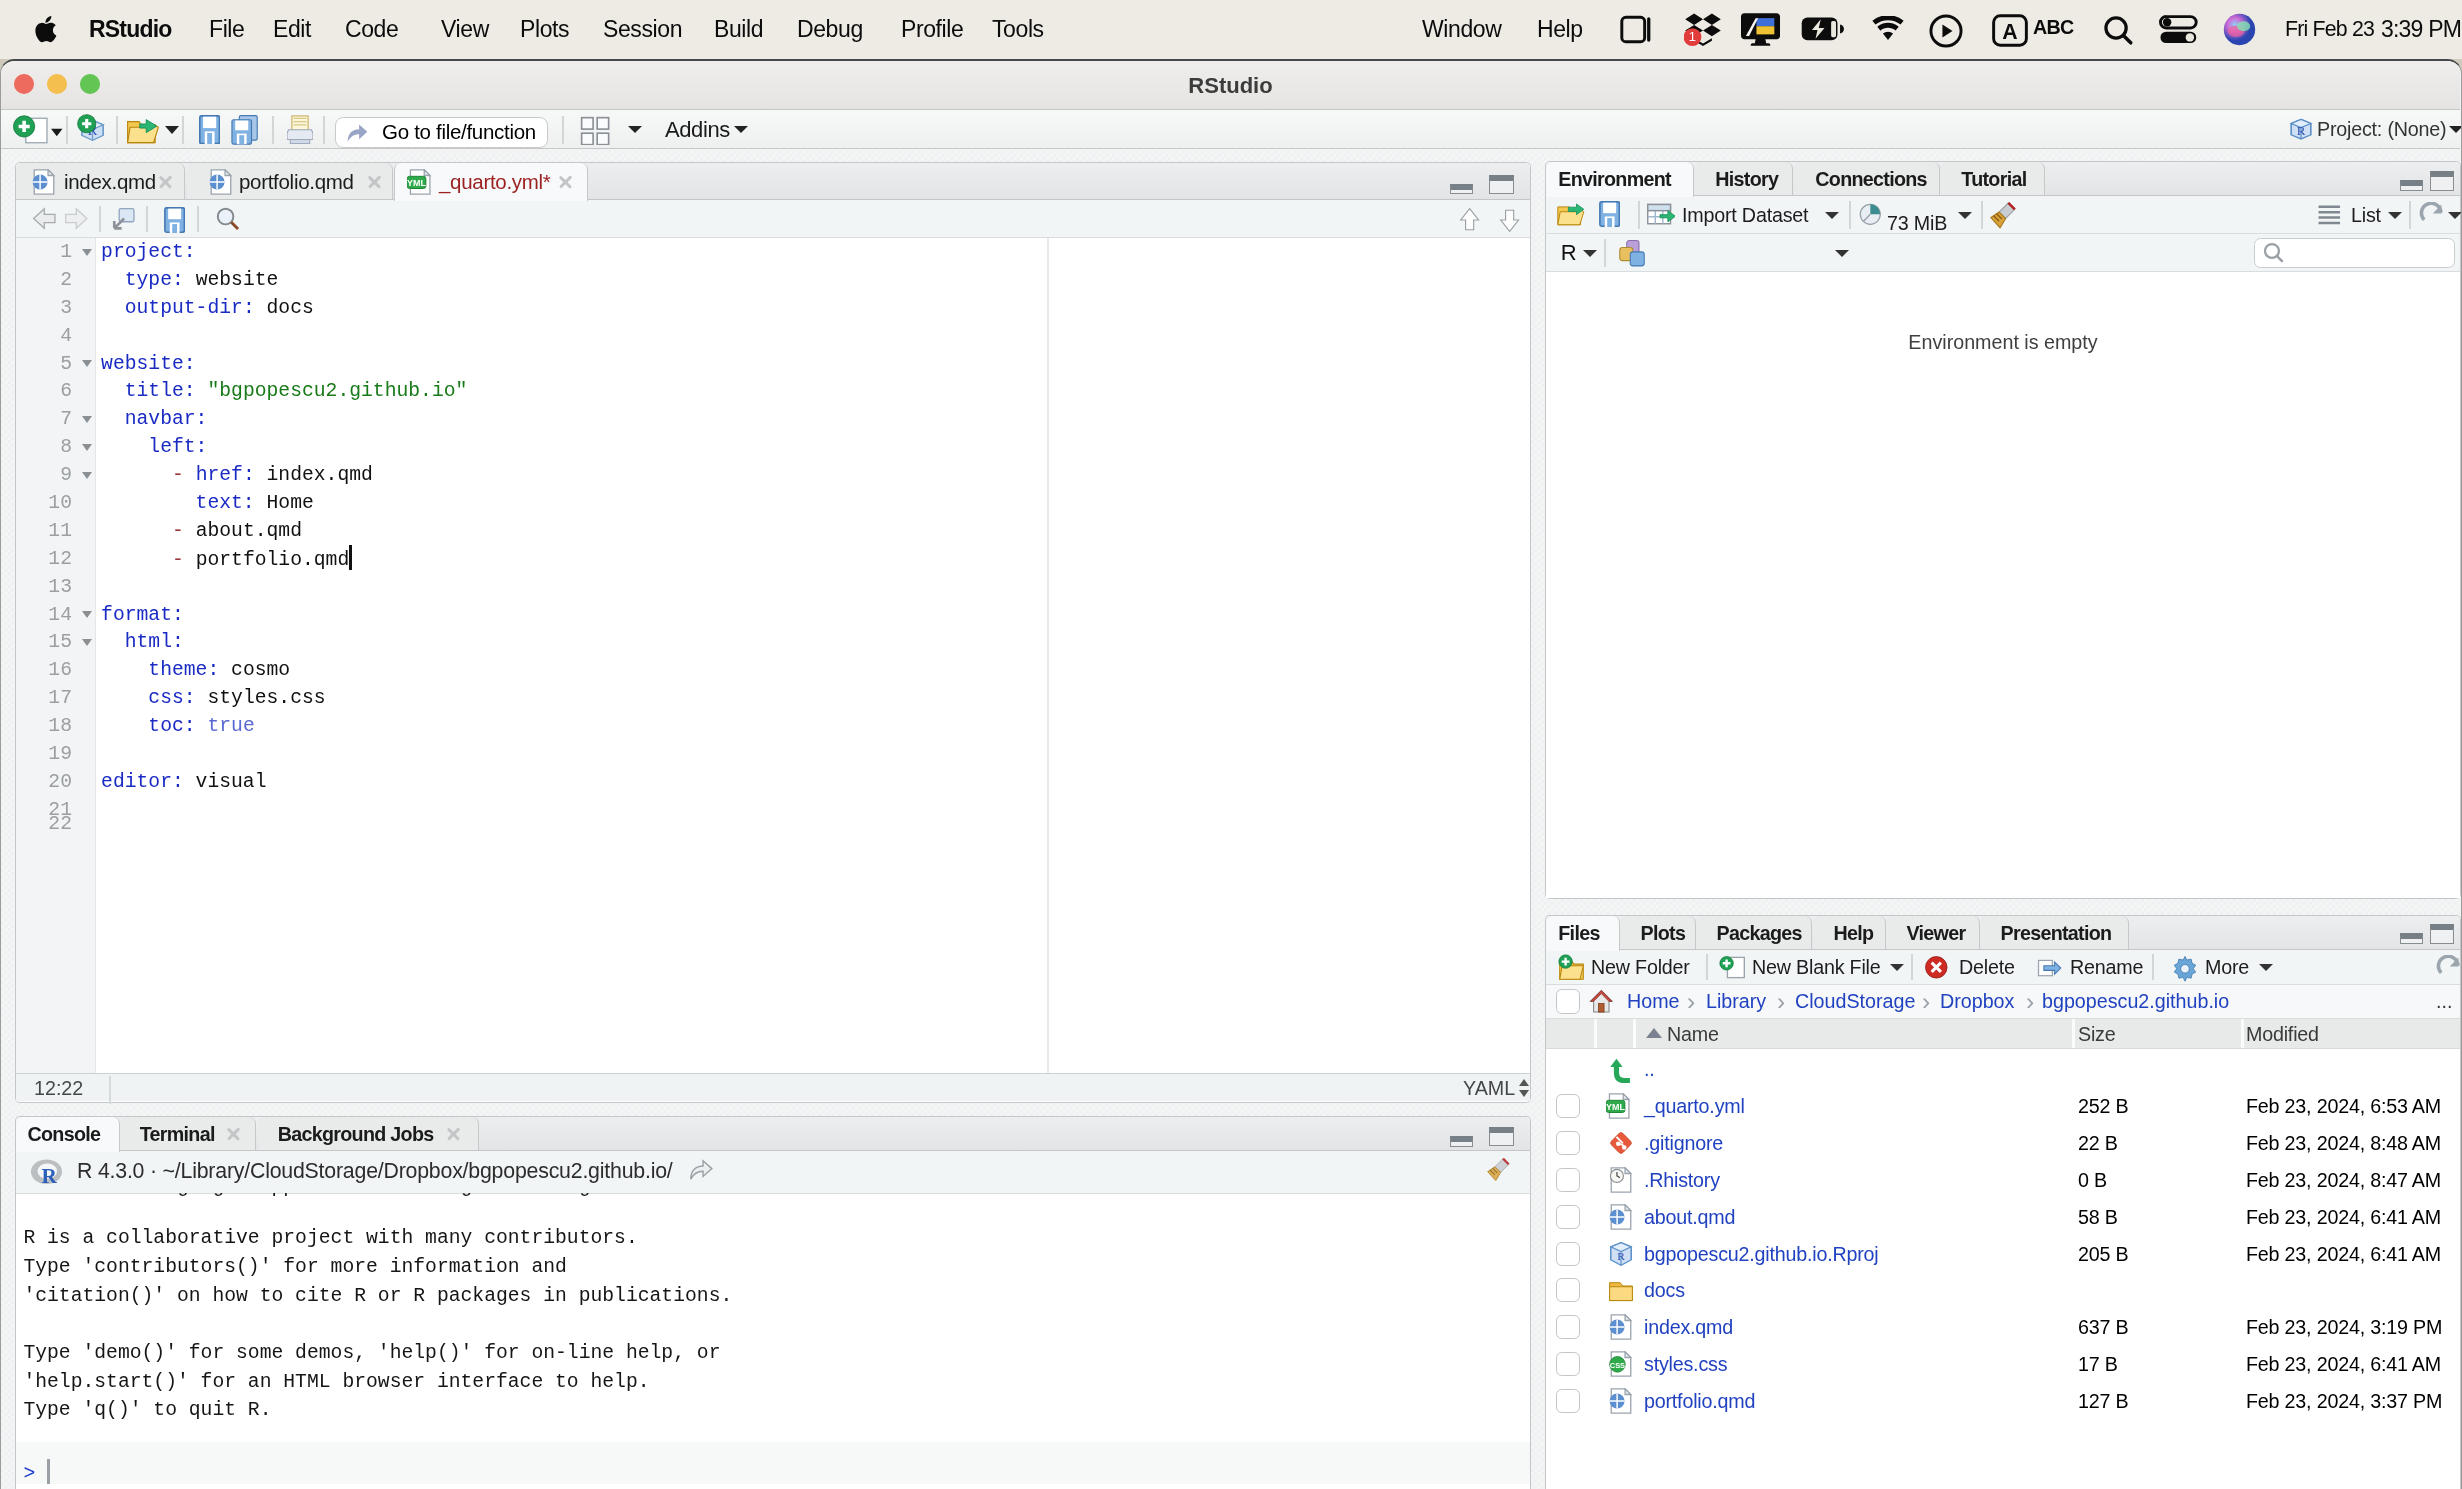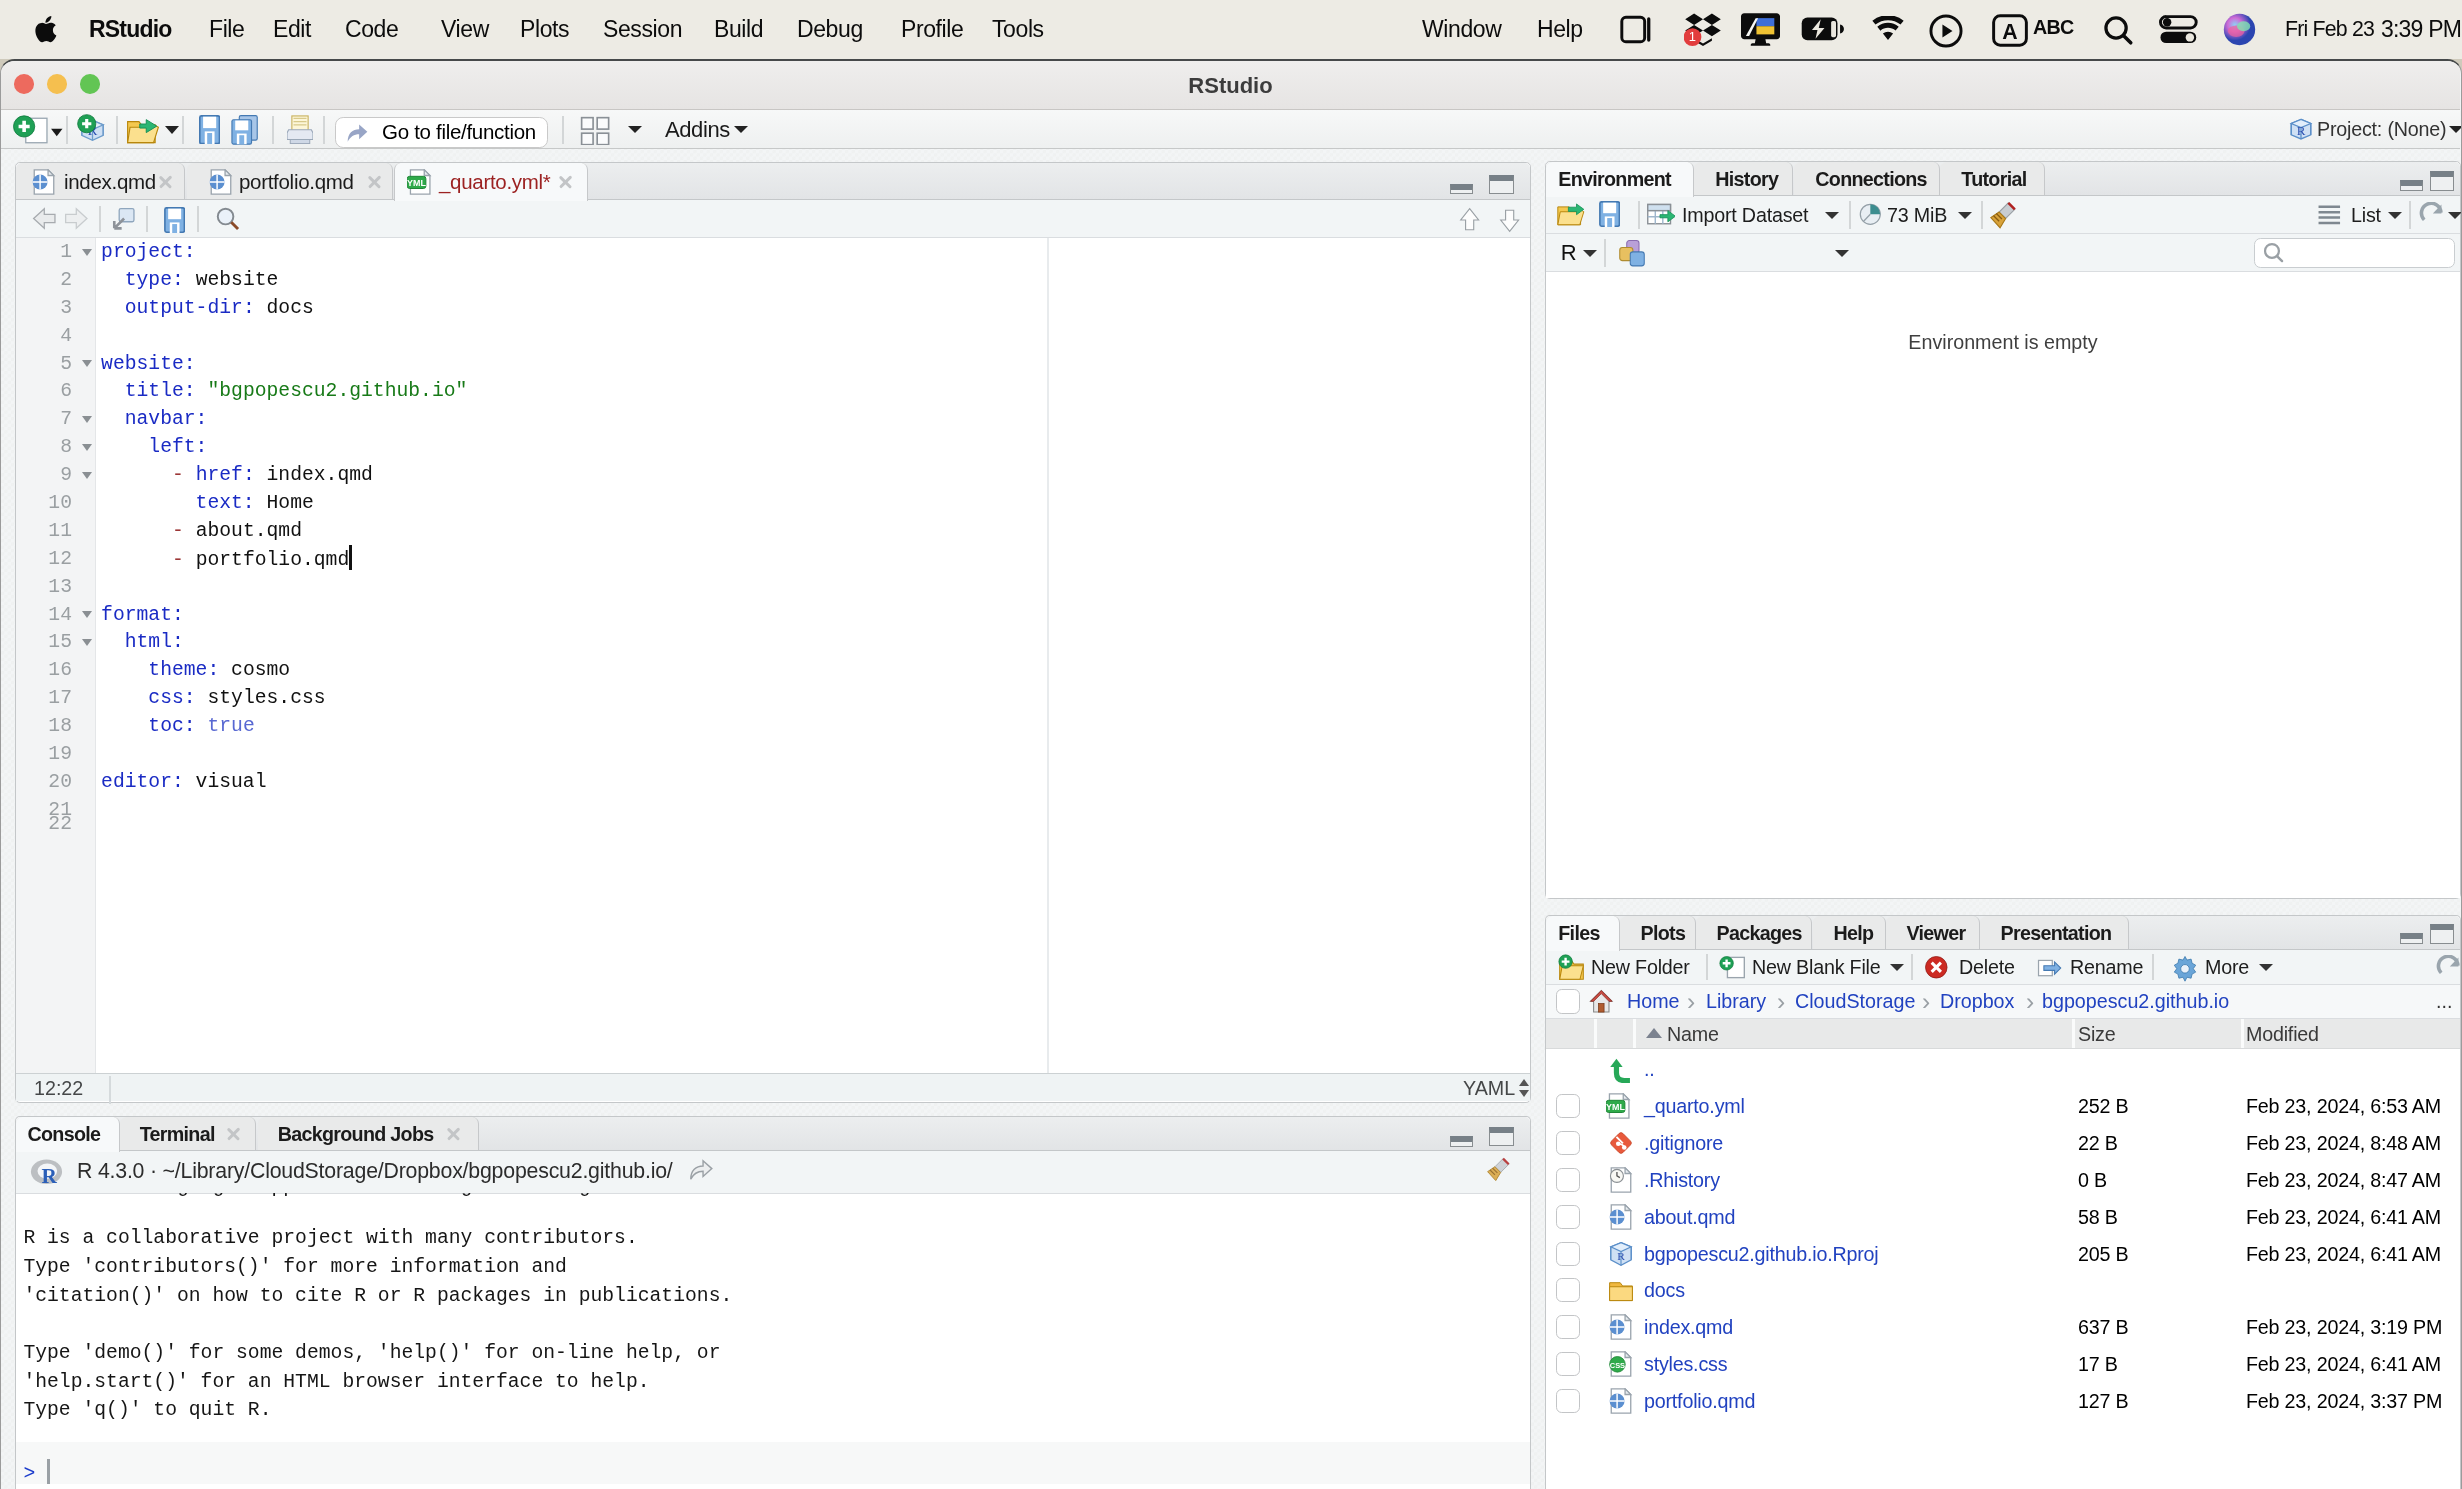--- a/index.html
+++ b/index.html
@@ -548,21 +548,21 @@
         <div class="abs vsep" style="left:92px;top:4.9px;height:28px;"></div>
         <svg class="abs" style="left:99px;top:4.9px;" width="30" height="28" viewBox="0 0 16 16">
             <use href="#i-table"></use>
           </svg>
         <div class="abs ui25" style="left:136px;top:0;line-height:38px;">Import Dataset</div>
         <div class="abs caret" style="left:279px;top:15.6px;border-top-width:7.4px;border-top-color:#333;"></div>
         <div class="abs vsep" style="left:303px;top:4.9px;height:28px;"></div>
         <svg class="abs" style="left:312px;top:5.7px;" width="24.6" height="24.6" viewBox="0 0 16 16">
             <use href="#i-pie"></use>
           </svg>
-        <div class="abs ui25" style="left:341px;top:0;line-height:38px;">73 MiB</div>
+        <div class="abs ui25" style="left:341px;top:8px;line-height:38px;">73 MiB</div>
         <div class="abs caret" style="left:412px;top:15.6px;border-top-width:7.4px;border-top-color:#333;"></div>
         <div class="abs vsep" style="left:435px;top:4.9px;height:28px;"></div>
         <svg class="abs" style="left:443px;top:4.9px;" width="29.5" height="29.5" viewBox="0 0 16 16">
             <use href="#i-broom"></use>
           </svg>
         <svg class="abs" style="left:771px;top:6.6px;" width="24.6" height="24.6" viewBox="0 0 16 16">
             <use href="#i-hamburger"></use>
           </svg>
         <div class="abs ui25" style="left:805px;top:0;line-height:38px;">List</div>
         <div class="abs caret" style="left:842px;top:15.6px;border-top-width:7.4px;border-top-color:#333;"></div>

